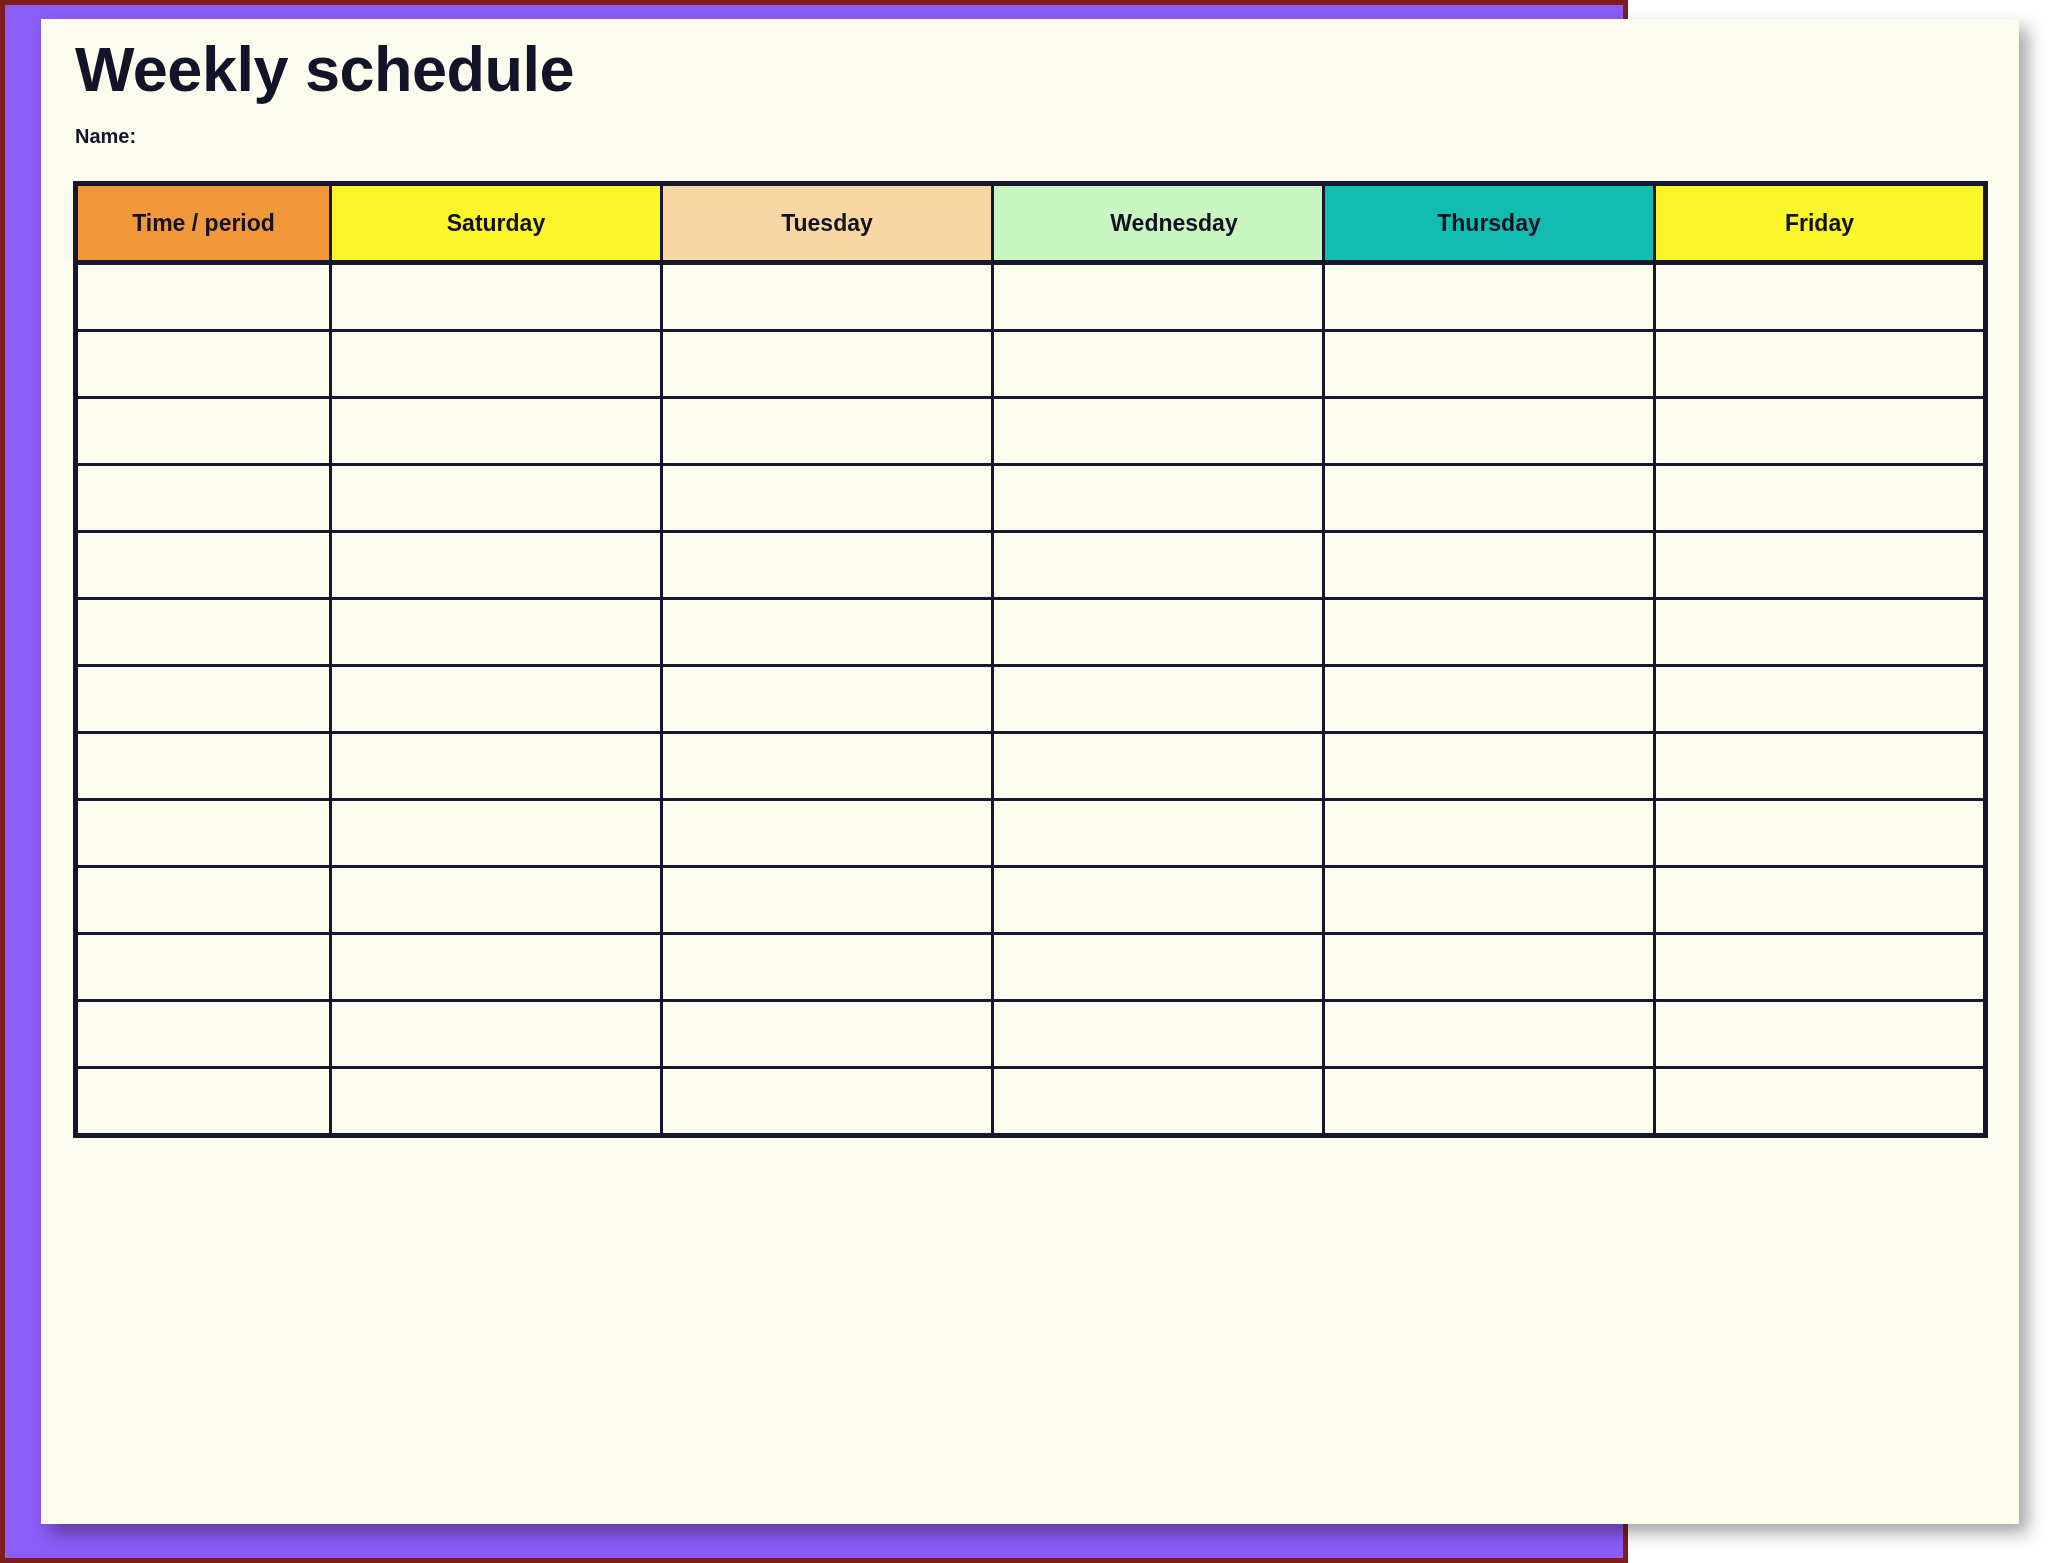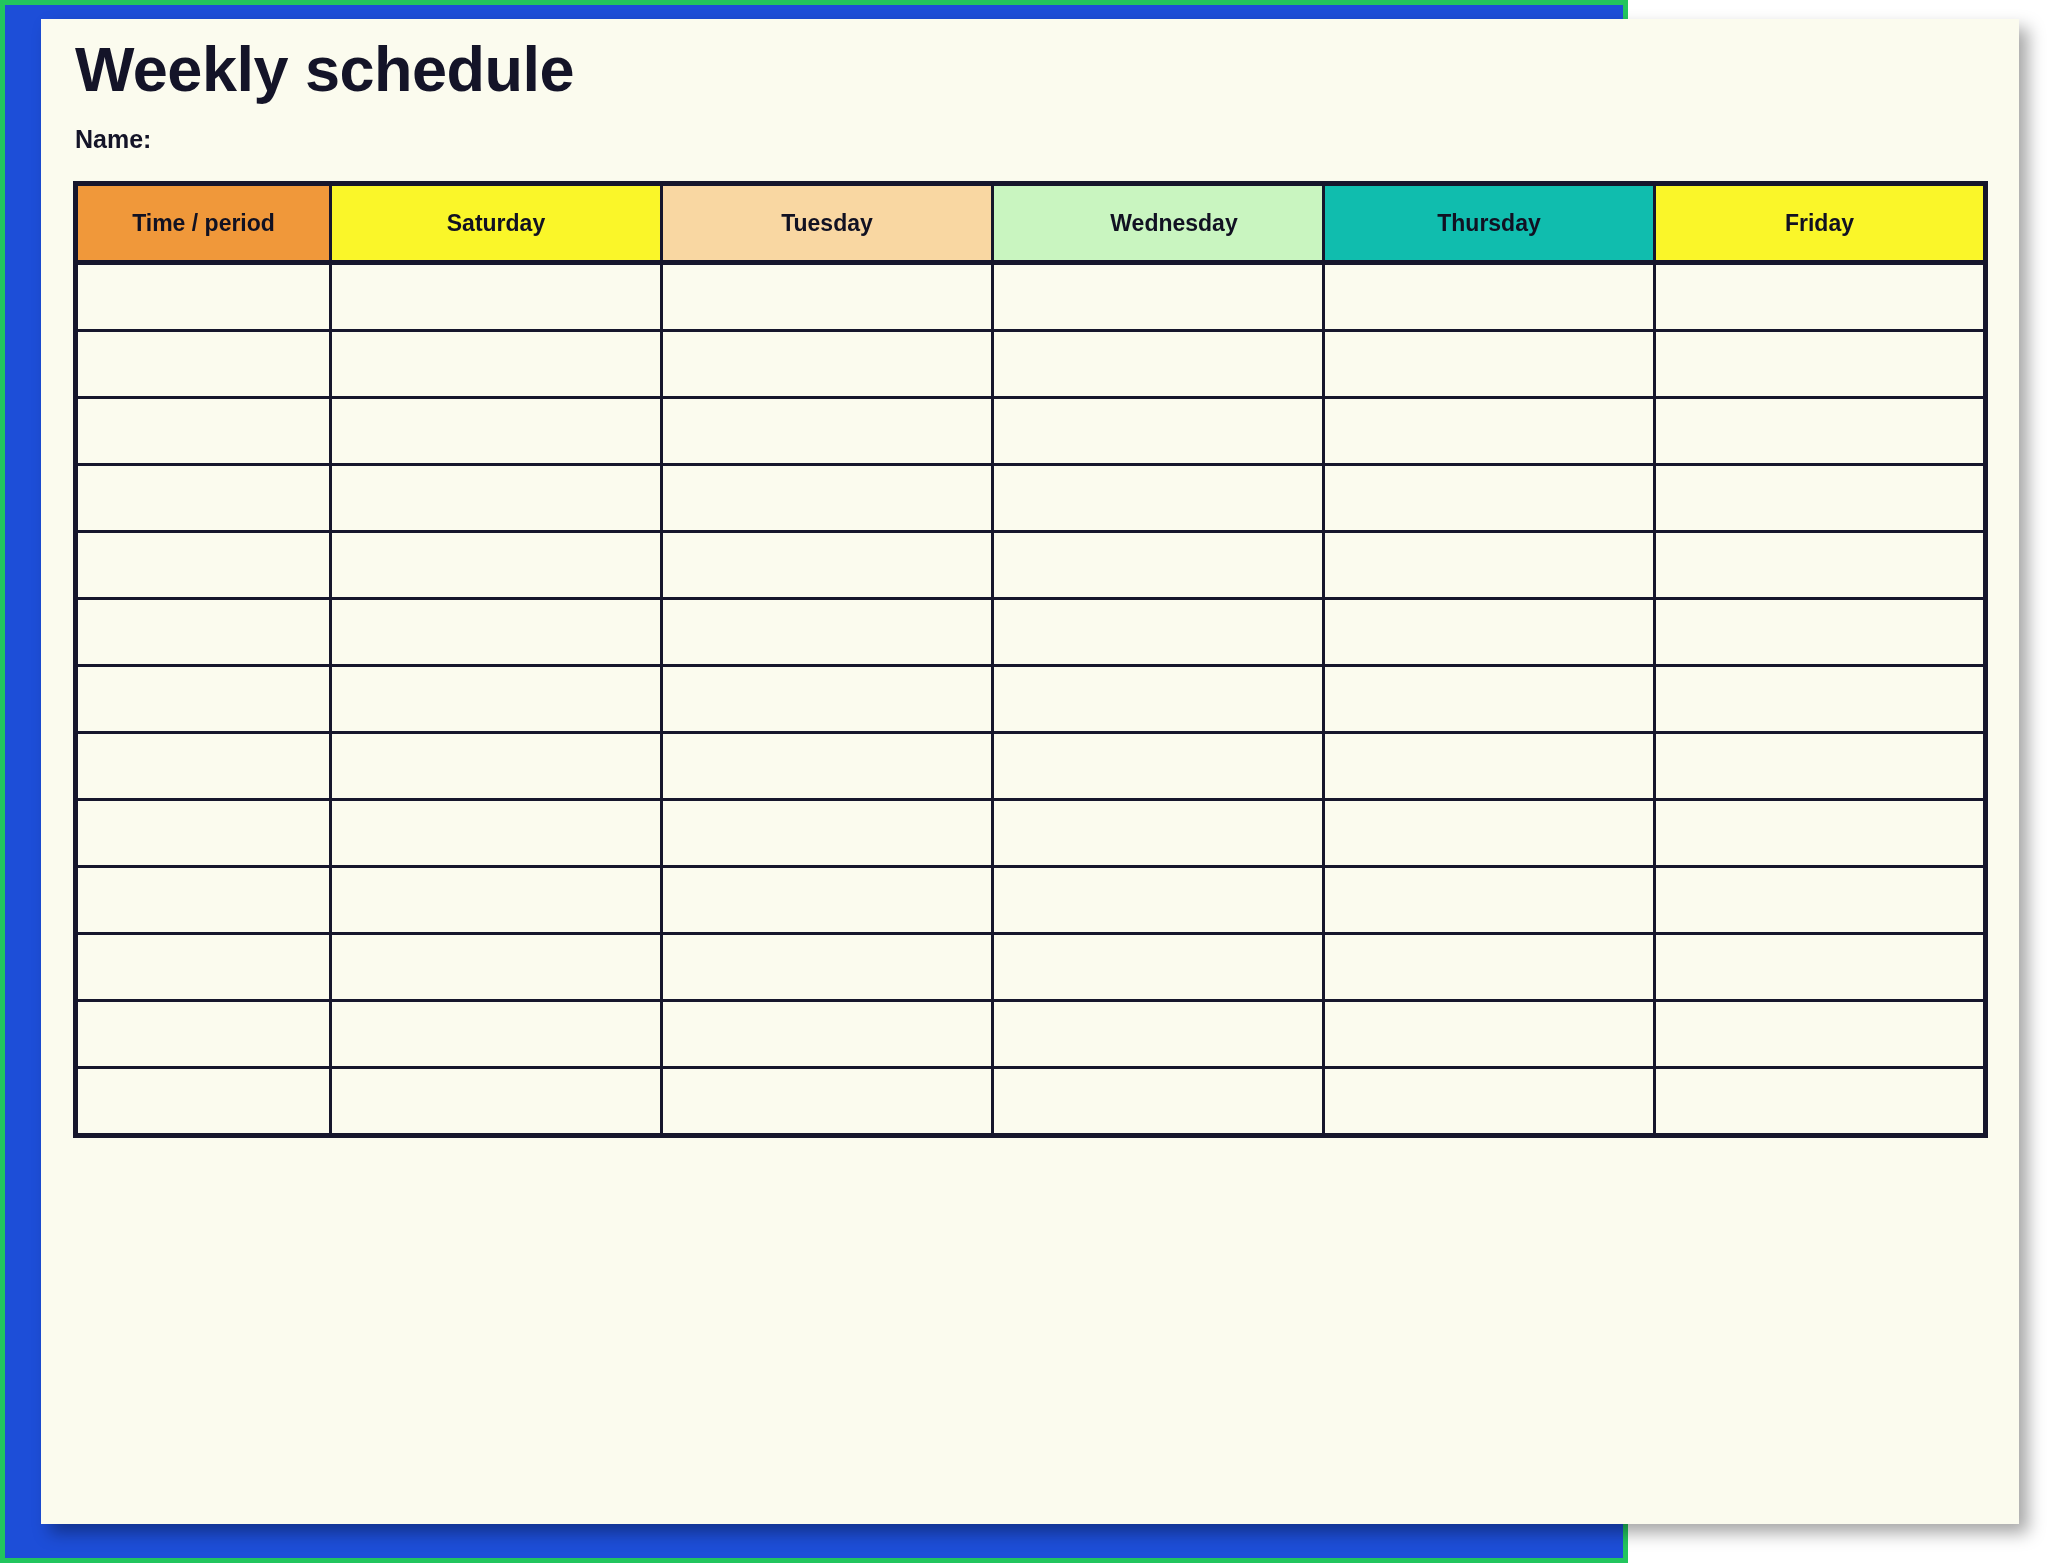--- a/index.html
+++ b/index.html
@@ -15,22 +15,22 @@
   }
 
   
   #frame {
     position: absolute;
     left: 0;
     top: 0;
     width: 1628px;
     height: 1563px;
     box-sizing: border-box;
-    border: 5px solid #22c55e;
-    background: #1d4ed8;
+    border: 5px solid #7f1d1d;
+    background: #8b5cf6;
   }
 
   
   #page {
     position: absolute;
     left: 36px;
     top: 14px;
     width: 1978px;
     height: 1505px;
     box-sizing: border-box;
@@ -46,21 +46,21 @@
     font-size: 63px;
     font-weight: bold;
     color: #141428;
     letter-spacing: -0.5px;
     line-height: 1.08;
     margin: 0;
     white-space: nowrap;
   }
   #name-row {
     margin-top: 22px;
-    font-size: 25px;
+    font-size: 20px;
     font-weight: bold;
     color: #141428;
   }
 
   
   #schedule-table {
     position: absolute;
     left: 32px;
     top: 162px;
     width: 1912px;

